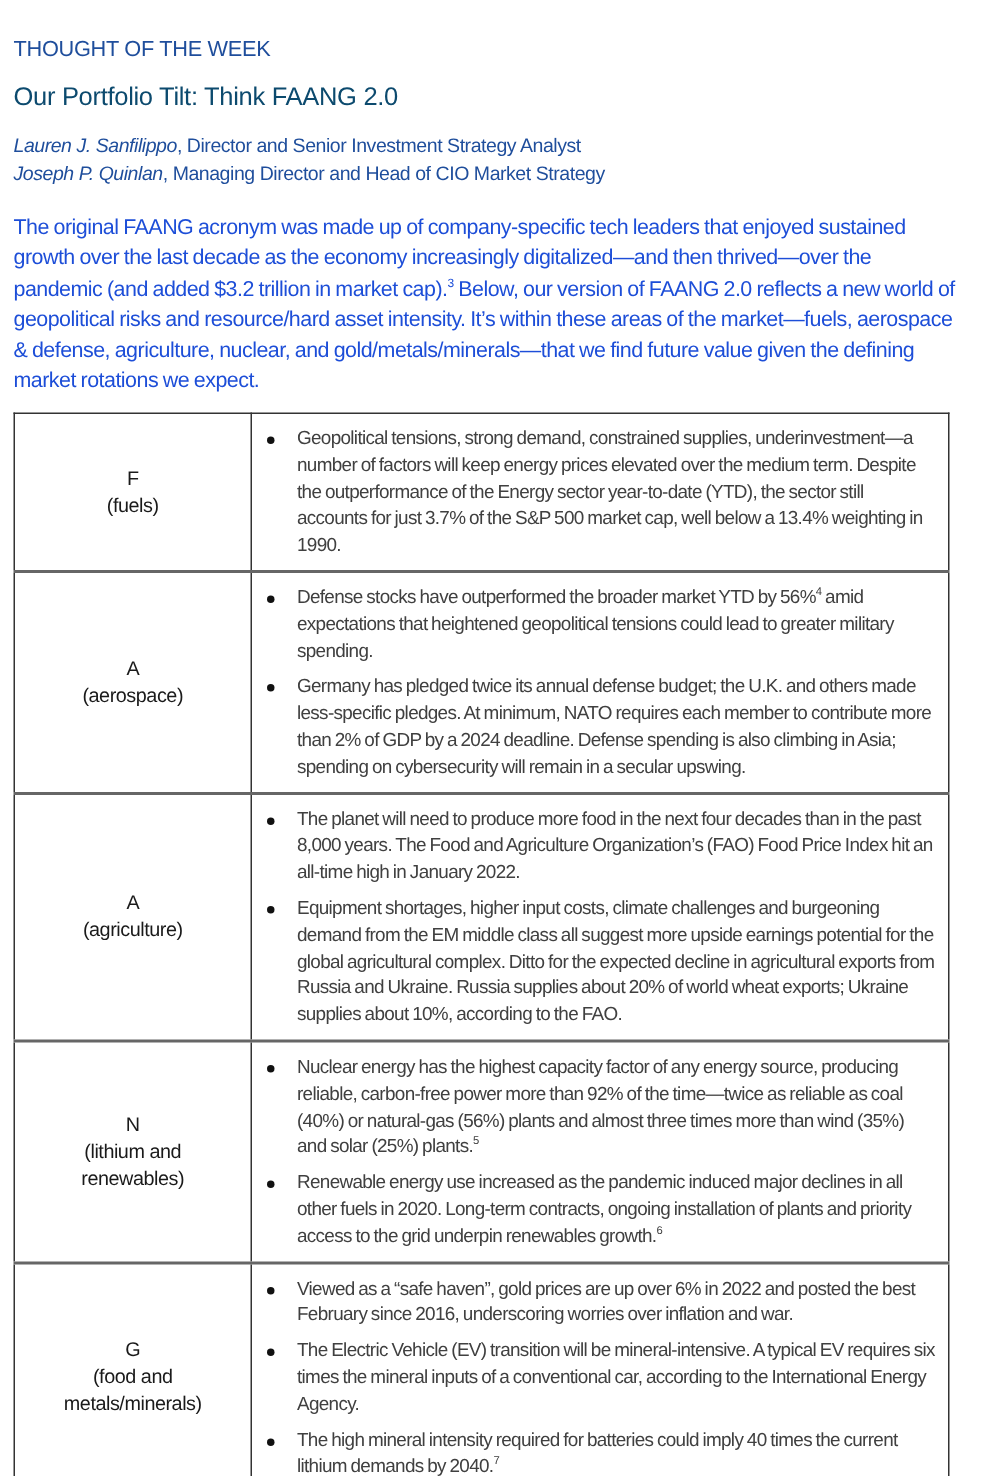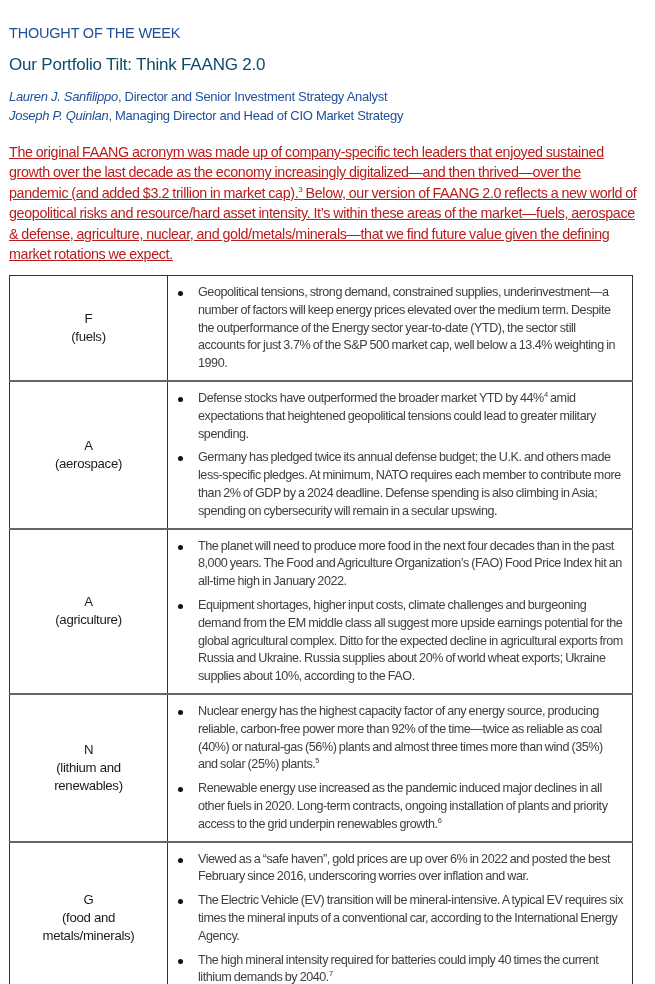--- a/index.html
+++ b/index.html
@@ -51,24 +51,23 @@
   .author .name { font-style: italic; }
   .author-1 { top: 89px; }
   .author-2 { top: 108px; }
   .intro {
     position: absolute;
     top: 142px;
     left: 0;
     width: 632px;
     font-size: 14.3px;
     line-height: 20.4px;
-    color: #b91c1c;
+    color: #1d4ed8;
     letter-spacing: -0.35px;
     word-spacing: -0.5px;
-    text-decoration: underline;
   }
   .intro sup { font-size: 8px; vertical-align: super; line-height: 0; }
 
   .tbl {
     position: absolute;
     top: 275px;
     left: 0;
     width: 624px;
     border-collapse: collapse;
     border: 1.5px solid #333;
@@ -154,21 +153,21 @@
 
   <tr>
     <td class="label-cell">
       <div>A</div>
       <div>
               <div>(aerospace)</div>
             </div>
     </td>
     <td class="content-cell">
       <ul class="bullets">
-              <li><span class="dot"></span><span>Defense stocks have outperformed the broader market YTD by 44%</span><sup>4</sup><span> amid expectations that heightened geopolitical tensions could lead to greater military spending.</span></li>
+              <li><span class="dot"></span><span>Defense stocks have outperformed the broader market YTD by 56%</span><sup>4</sup><span> amid expectations that heightened geopolitical tensions could lead to greater military spending.</span></li>
               <li><span class="dot"></span><span>Germany has pledged twice its annual defense budget; the U.K. and others made less-specific pledges. At minimum, NATO requires each member to contribute more than 2% of GDP by a 2024 deadline. Defense spending is also climbing in Asia; spending on cybersecurity will remain in a secular upswing.</span></li>
             </ul>
     </td>
   </tr>
 
   <tr>
     <td class="label-cell">
       <div>A</div>
       <div>
               <div>(agriculture)</div>

